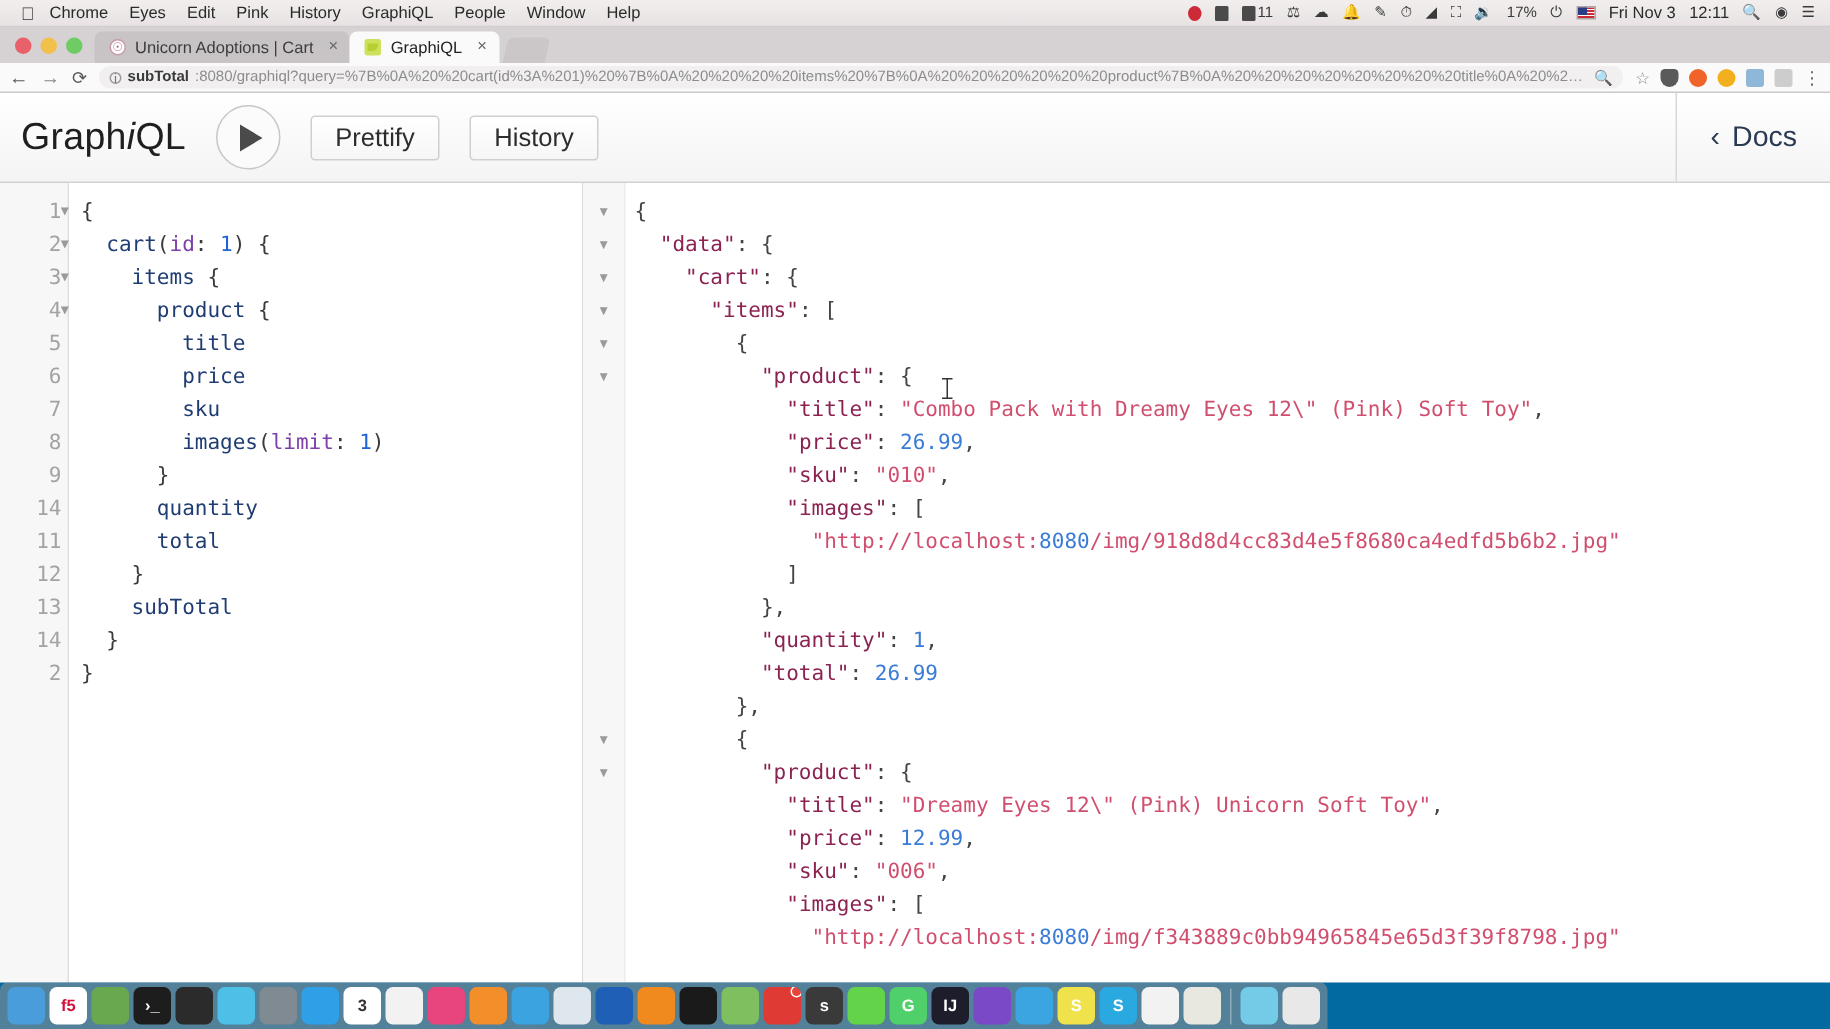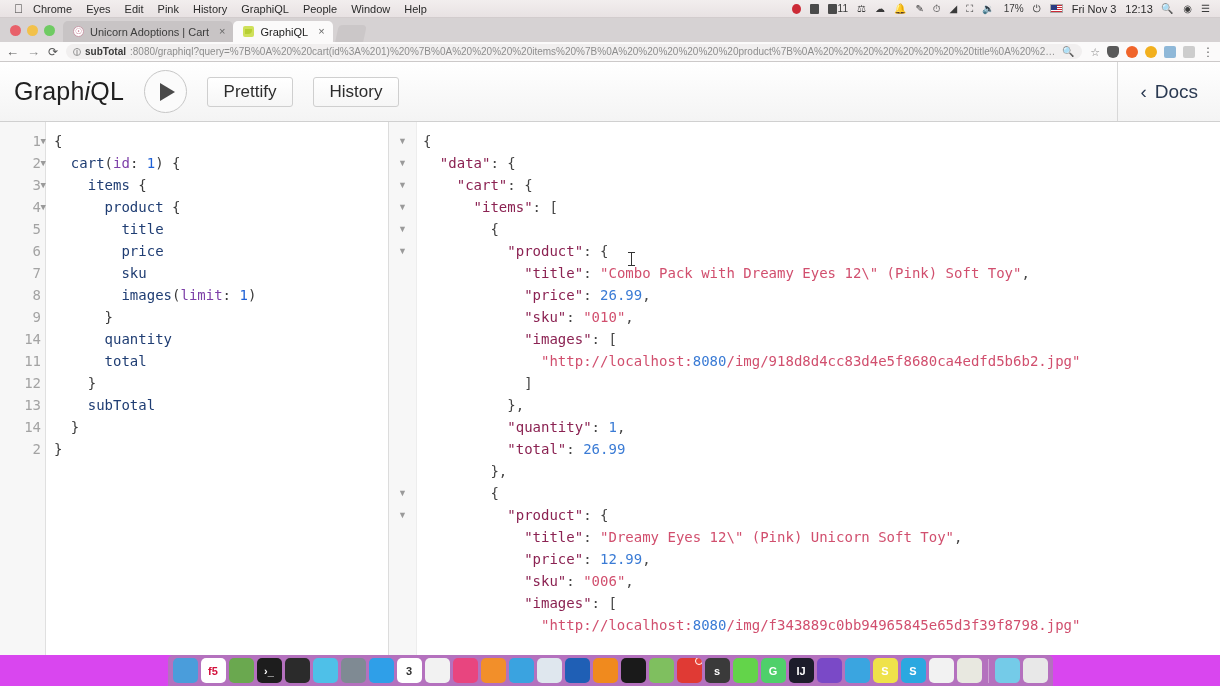--- a/index.html
+++ b/index.html
@@ -167,21 +167,21 @@
   .r-str   { color: #d14f6e; }
   .r-num   { color: #3a7bd5; }
 
   .cursor-i { position: absolute; left: 631px; top: 130px; width: 1px; height: 14px; background: #333; }
   .cursor-i:before, .cursor-i:after { content:""; position:absolute; left:-3px; width:7px; height:1px; background:#333;}
   .cursor-i:before { top: 0; } .cursor-i:after { bottom: 0; }
 
   
   .dock {
     position: absolute; left: 0; bottom: 0; width: 100%; height: 31px;
-    background: #d946ef; display: flex; align-items: flex-end; justify-content: center;
+    background: #0369a1; display: flex; align-items: flex-end; 
     overflow: hidden;
   }
   .dock-inner {
     background: rgba(150,150,150,0.55);
     height: 31px; display: flex; align-items: center; gap: 3px; padding: 0 5px;
     border-radius: 5px 5px 0 0;
   }
   .dock-icon {
     width: 25px; height: 25px; border-radius: 5px;
     display: flex; align-items: center; justify-content: center;
@@ -227,21 +227,21 @@
       <span class="ic">⏱</span>
       <span class="ic">◢</span>
       <span class="ic">⛶</span>
       <span class="ic">🔉</span>
       <span class="ic">17%</span>
       <span class="ic">⏻</span>
       <span class="ic">
           <span class="flagicon"></span>
         </span>
       <span class="clock">Fri Nov 3</span>
-      <span class="clock">12:13</span>
+      <span class="clock">12:11</span>
       <span class="ic">🔍</span>
       <span class="ic">◉</span>
       <span class="ic">☰</span>
     </span>
   </div>
 
   <div class="tabstrip">
     <span class="traffic">
       <span class="dot r"></span>
       <span class="dot y"></span>

